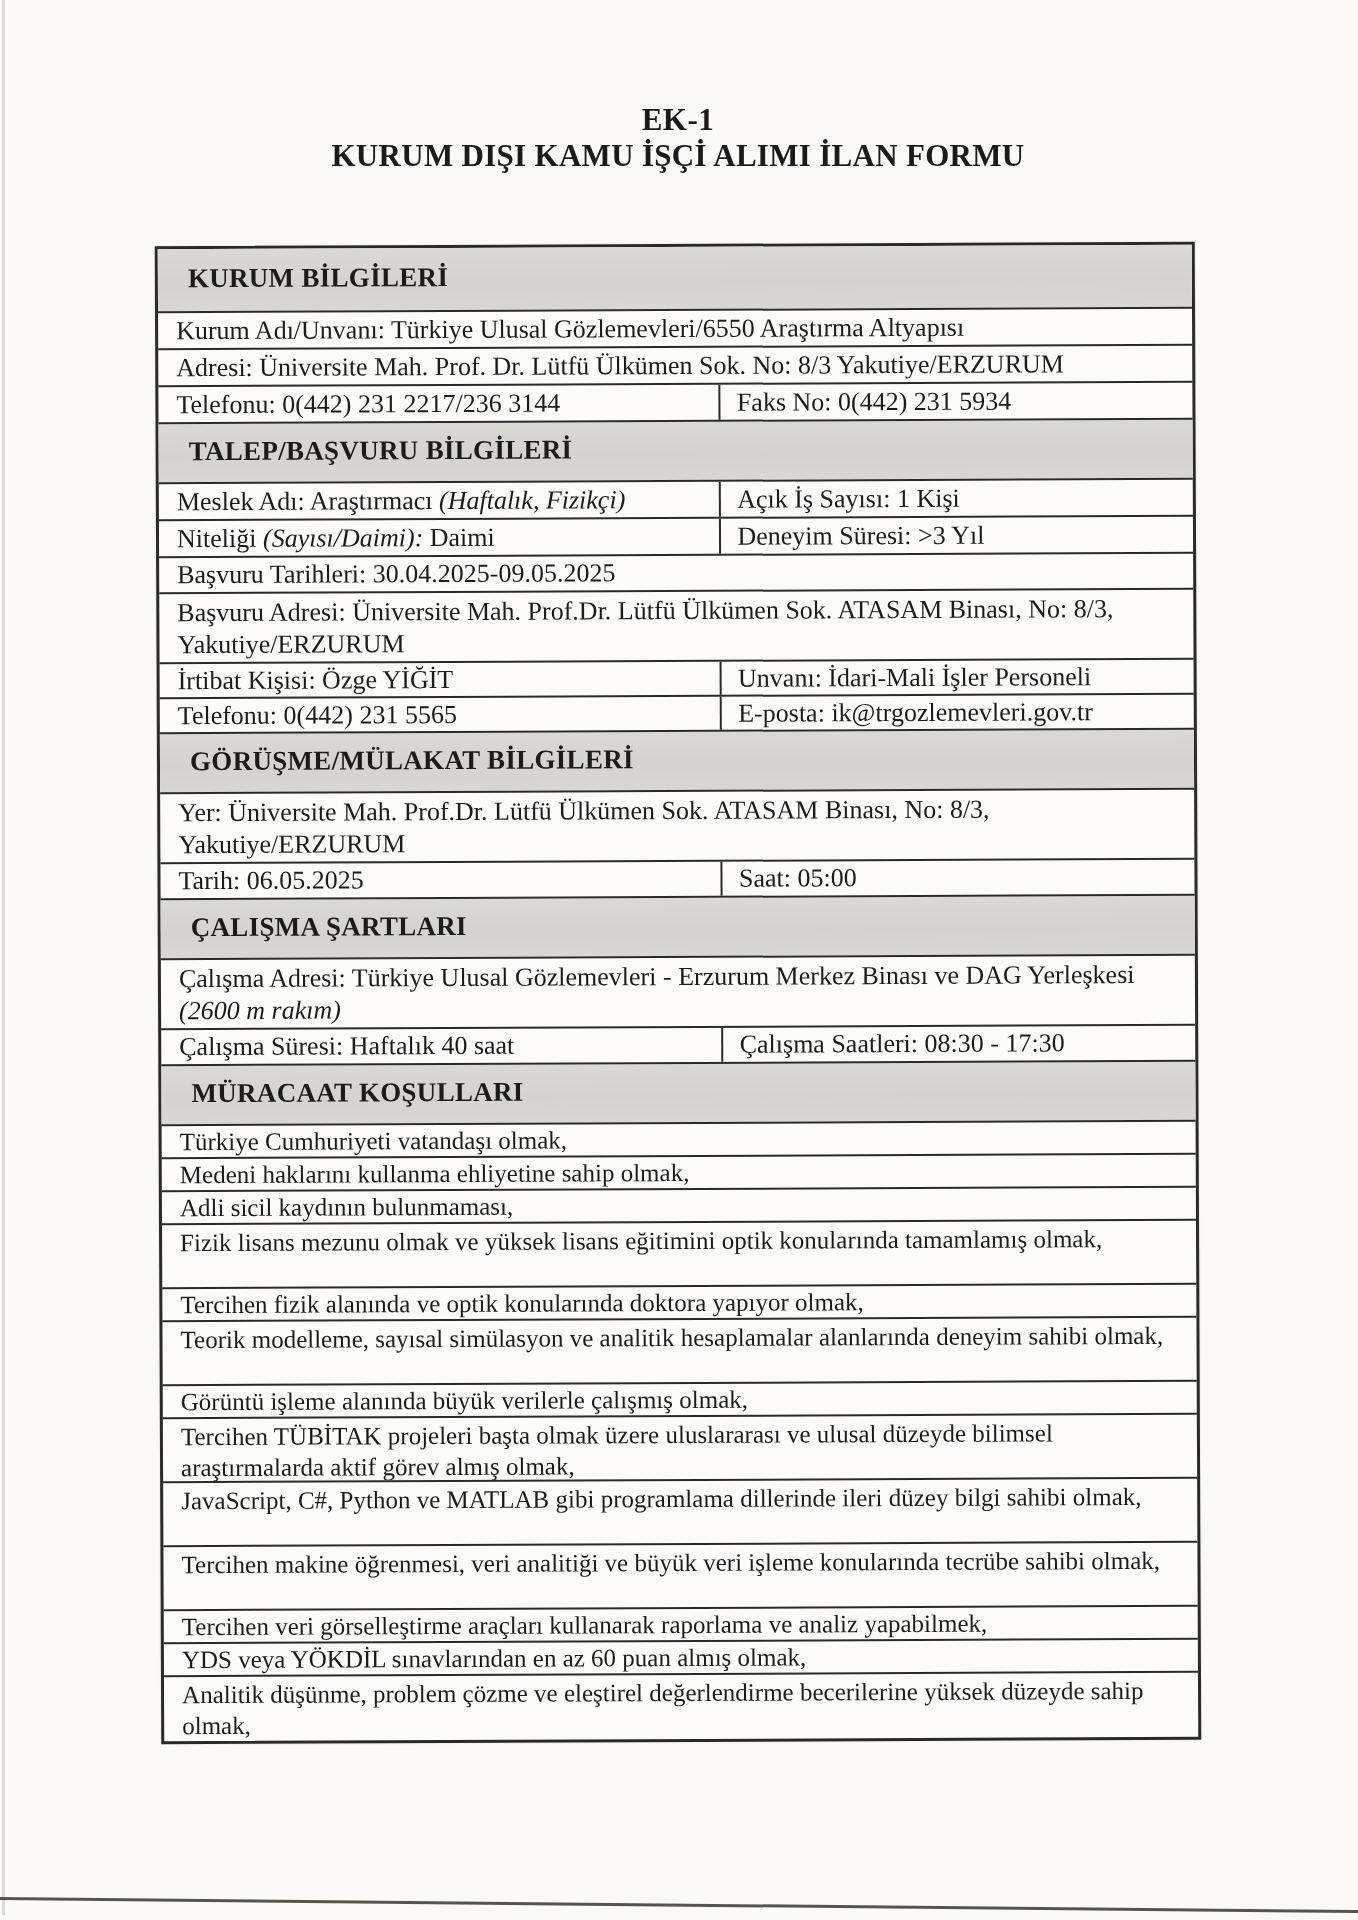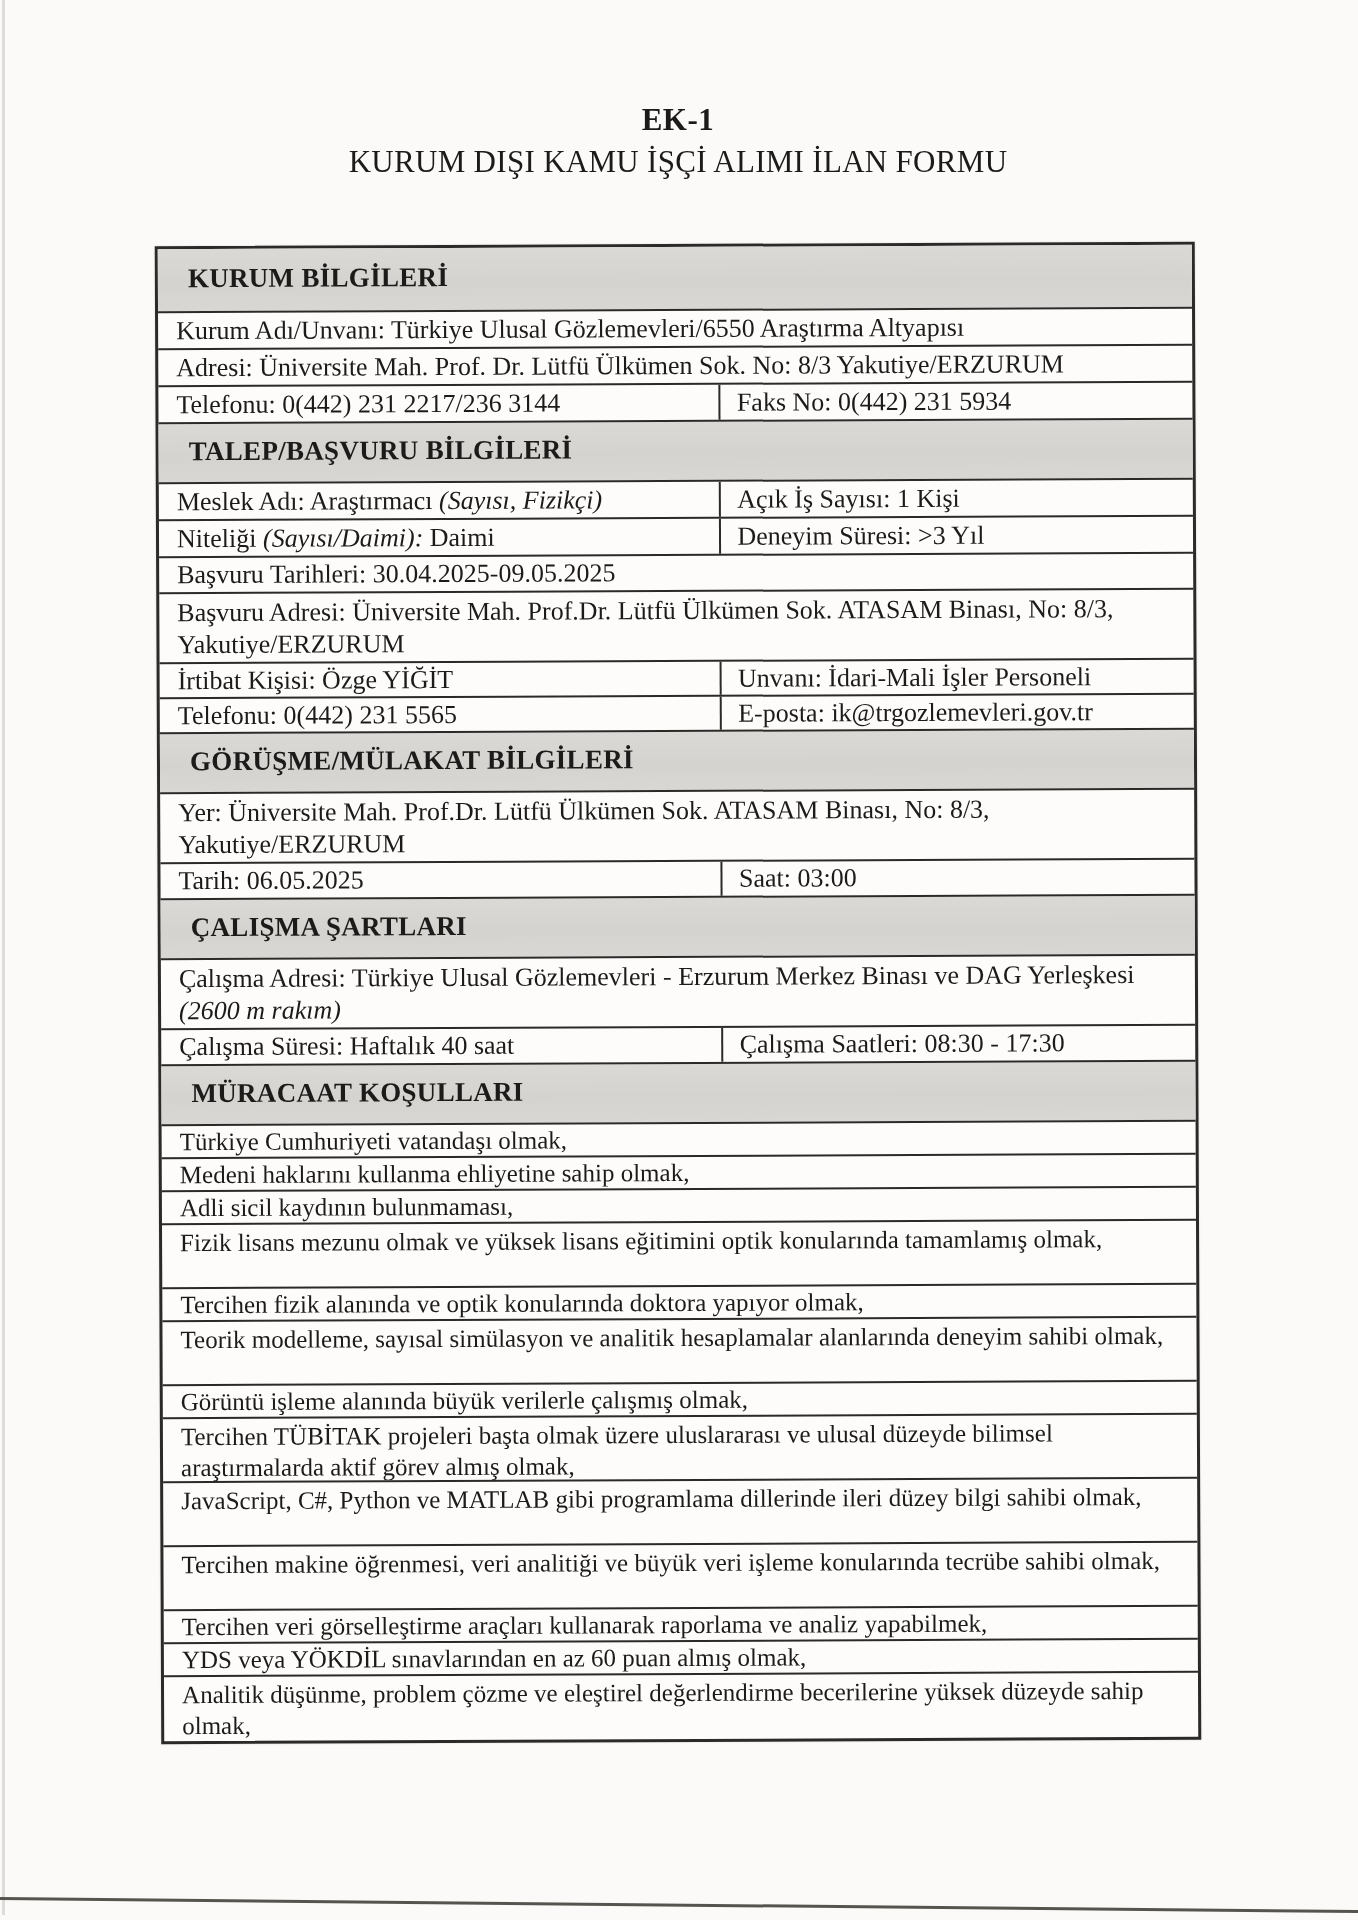--- a/index.html
+++ b/index.html
@@ -11,21 +11,21 @@
     font-family:"Liberation Serif","DejaVu Serif",serif;
     color:#1c1b1a;
     padding-left:20px;
   }
   .edge-line {
     position:absolute; left:2px; top:0; width:3px; height:1915px;
     background:#dddcd9;
   }
   .titles { position:absolute; top:102px; left:158px; width:1040px; text-align:center; }
   .t1 { font-size:31px; font-weight:bold; letter-spacing:.5px; }
-  .t2 { font-size:31px; font-weight:normal; margin-top:6px; letter-spacing:.3px; }
+  .t2 { font-size:31px; font-weight:bold; letter-spacing:.3px; }
 
   .form-table {
     position:absolute; left:158px; top:244px; width:1040px;
     border:3px solid #2b2a28;
     background:#fdfcfb;
     transform:rotate(-0.25deg);
     box-shadow:0 0 2px rgba(0,0,0,.15);
   }
   .form-table > div + div { border-top:2px solid #2b2a28; }
 
@@ -92,21 +92,21 @@
       <div class="cell right">
         <span>Faks No: 0(442) 231 5934</span>
       </div>
     </div>
 
     <div class="sec-header">
       <span>TALEP/BAŞVURU BİLGİLERİ</span>
     </div>
     <div class="row h37">
       <div class="cell left">
-        <span><span>Meslek Adı: Araştırmacı </span><span class="it">(Sayısı, Fizikçi)</span></span>
+        <span><span>Meslek Adı: Araştırmacı </span><span class="it">(Haftalık, Fizikçi)</span></span>
       </div>
       <div class="cell right">
         <span>Açık İş Sayısı: 1 Kişi</span>
       </div>
     </div>
     <div class="row h37">
       <div class="cell left">
         <span><span>Niteliği </span><span class="it">(Sayısı/Daimi):</span><span> Daimi</span></span>
       </div>
       <div class="cell right">
@@ -146,21 +146,21 @@
     <div class="row h70 wrap2">
       <div class="cell full">
         <span>Yer: Üniversite Mah. Prof.Dr. Lütfü Ülkümen Sok. ATASAM Binası, No: 8/3, Yakutiye/ERZURUM</span>
       </div>
     </div>
     <div class="row h36">
       <div class="cell left">
         <span>Tarih: 06.05.2025</span>
       </div>
       <div class="cell right">
-        <span>Saat: 03:00</span>
+        <span>Saat: 05:00</span>
       </div>
     </div>
 
     <div class="sec-header">
       <span>ÇALIŞMA ŞARTLARI</span>
     </div>
     <div class="row h70 wrap2">
       <div class="cell full">
         <span><span>Çalışma Adresi: Türkiye Ulusal Gözlemevleri - Erzurum Merkez Binası ve DAG Yerleşkesi </span><span class="it">(2600 m rakım)</span></span>
       </div>

